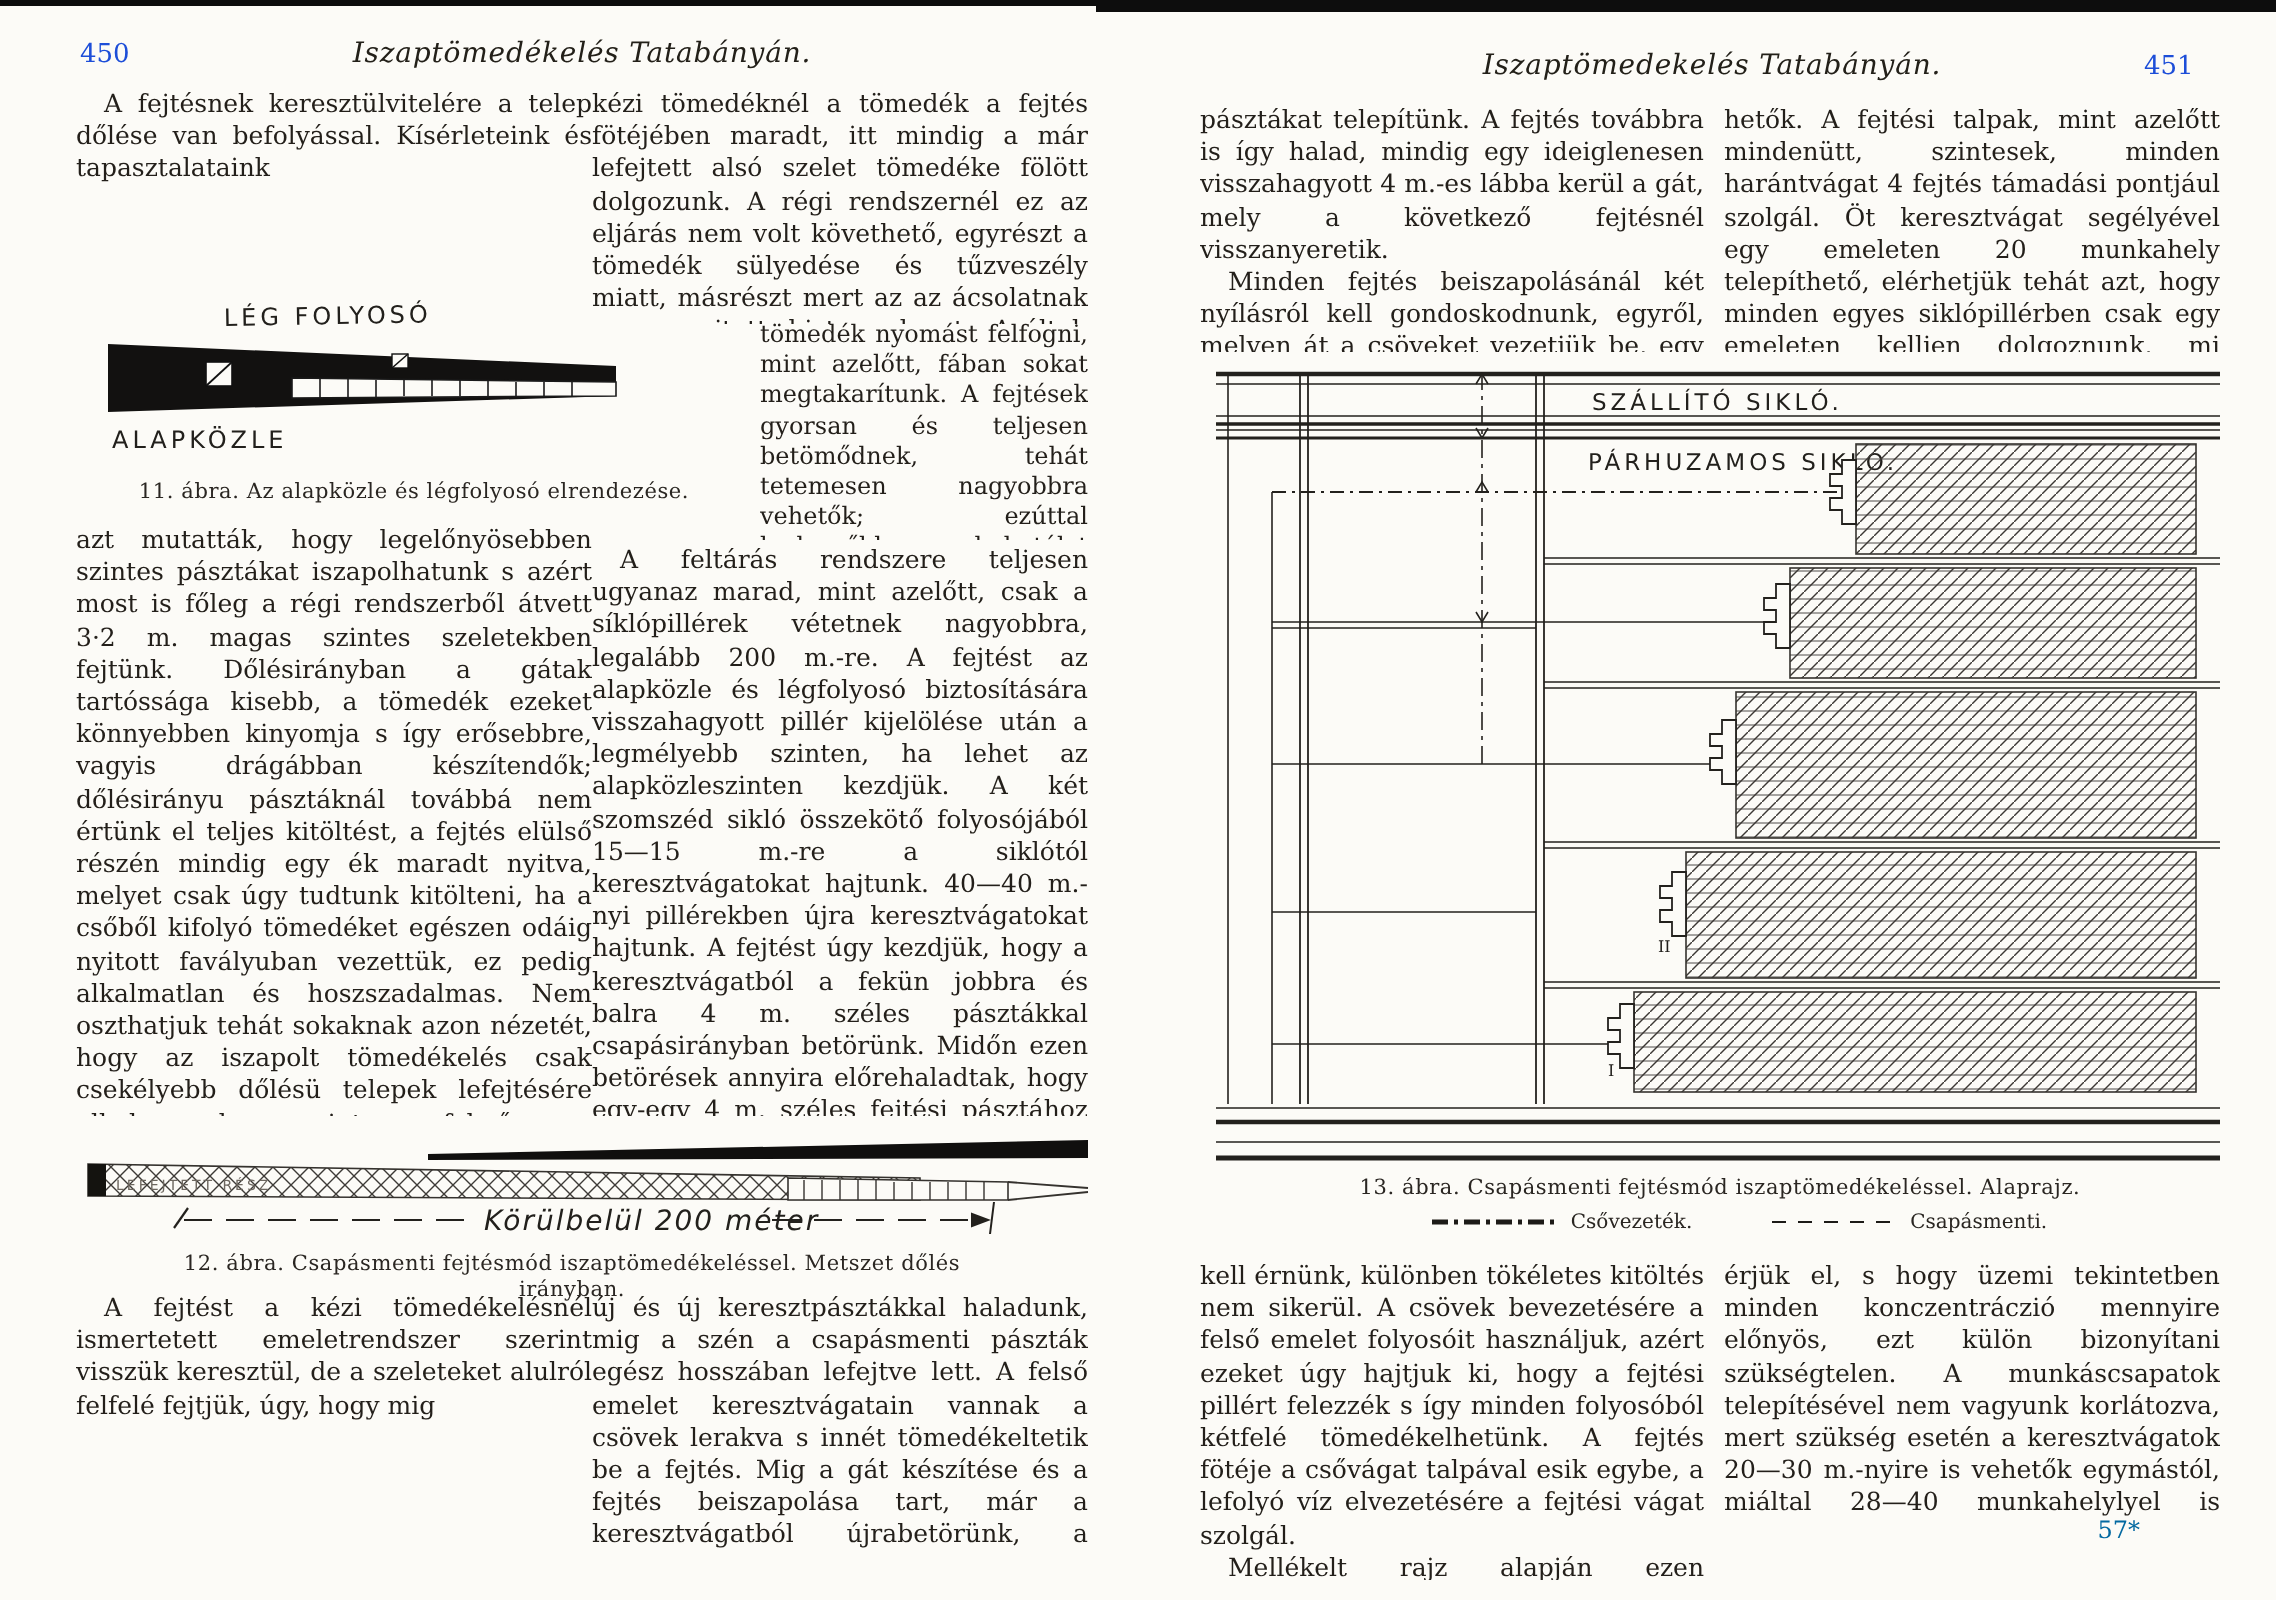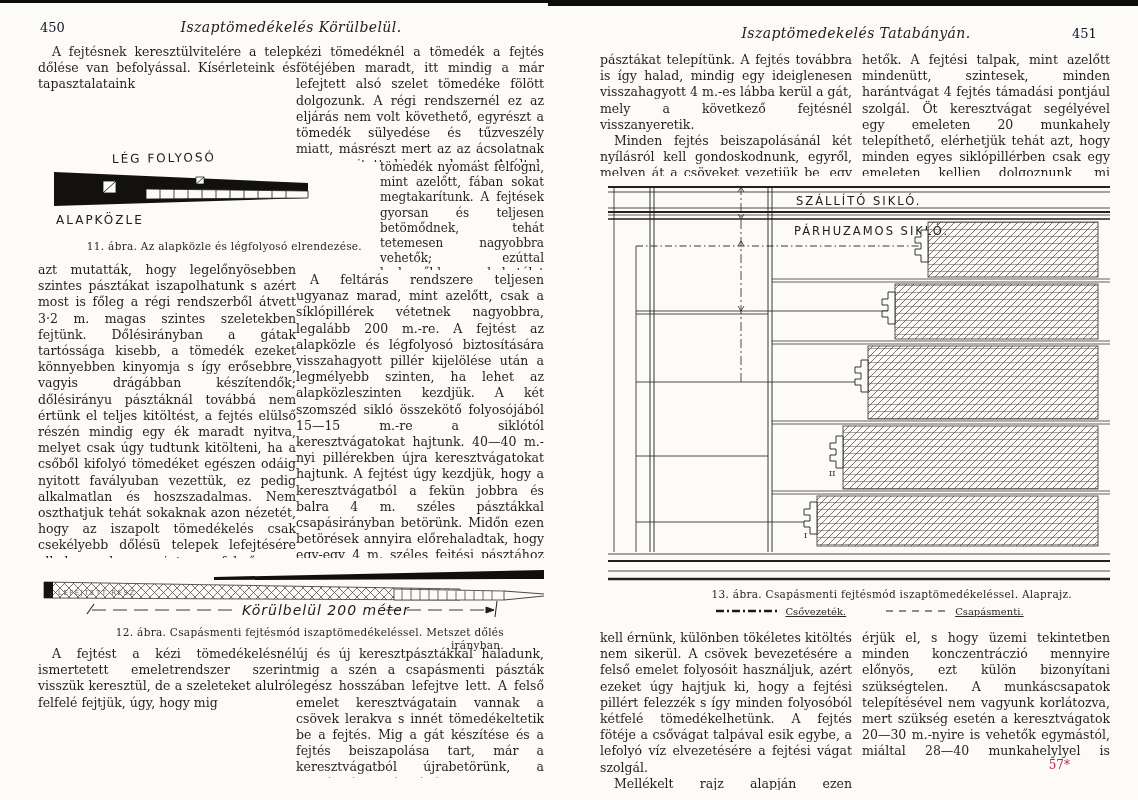--- a/index.html
+++ b/index.html
@@ -14,62 +14,62 @@
   .edge{position:absolute;background:#0d0d0d;}
   .tb{
     position:absolute;
     font:12.5px/16.2px "DejaVu Serif", serif;
     text-align:justify;
     color:#231f1a;
     overflow:hidden;
   }
   .tb p{margin:0;}
   .ind{text-indent:14px;}
-  .pagenum{position:absolute;font:13px "DejaVu Serif", serif;color:#0f172a;}
+  .pagenum{position:absolute;font:13px "DejaVu Serif", serif;color:#1d4ed8;}
   .runtitle{
     position:absolute;
     font:italic 14px/18px "DejaVu Serif", serif;
     letter-spacing:.4px;text-align:center;color:#232019;
   }
   .caption{
     position:absolute;
     font:10.5px/13px "DejaVu Serif", serif;
-    text-align:right;color:#2a2622;letter-spacing:.3px;
+    text-align:center;color:#2a2622;letter-spacing:.3px;
   }
   .hand{
     font-family:"DejaVu Sans", sans-serif;
     letter-spacing:2px;
     fill:#22201c;
   }
   .handwrit{
     font-family:"DejaVu Sans", sans-serif;
     font-style:italic;
     letter-spacing:1px;
     fill:#22201c;
   }
   svg{position:absolute;}
   .legend{
     position:absolute;
     display:flex;align-items:center;justify-content:center;gap:7px;
-    font:10px "DejaVu Serif", serif;color:#2a2622;text-decoration:underline;
+    font:10px "DejaVu Serif", serif;color:#2a2622;
   }
   .footer-mark{
     position:absolute;
-    font:12px "DejaVu Serif", serif;color:#be185d;text-align:right;
+    font:12px "DejaVu Serif", serif;color:#0369a1;text-align:right;
   }
   .figline{stroke:#23211d;}
 </style>
 </head>
 <body>
 
 <div class="edge" style="left:0;top:0;width:1138px;height:3px"></div>
 <div class="edge" style="left:548px;top:0;width:590px;height:6px"></div>
 
 <div class="pagenum" style="left:40px;top:20px">450</div>
-<div class="runtitle" style="left:148px;top:18px;width:286px">Iszaptömedékelés Körülbelül.</div>
+<div class="runtitle" style="left:148px;top:18px;width:286px">Iszaptömedékelés Tatabányán.</div>
 
 <div class="tb" style="left:38px;top:44px;width:258px;height:118px">
   <p class="ind">A fejtésnek keresztülvitelére a telep dőlése van befolyással. Kísérleteink és tapasztalataink</p>
 </div>
 
 <div class="tb" style="left:296px;top:44px;width:248px;height:118px">
   <p>kézi tömedéknél a tömedék a fejtés fötéjében maradt, itt mindig a már lefejtett alsó szelet tömedéke fölött dolgozunk. A régi rendszernél ez az eljárás nem volt követhető, egyrészt a tömedék sülyedése és tűzveszély miatt, másrészt mert az az ácsolatnak nem nyujtott biztos alapot. Azáltal, hogy nem kell ácsolattal a</p>
 </div>
 
 <svg style="left:48px;top:148px" width="272" height="92" viewBox="0 0 272 92">

